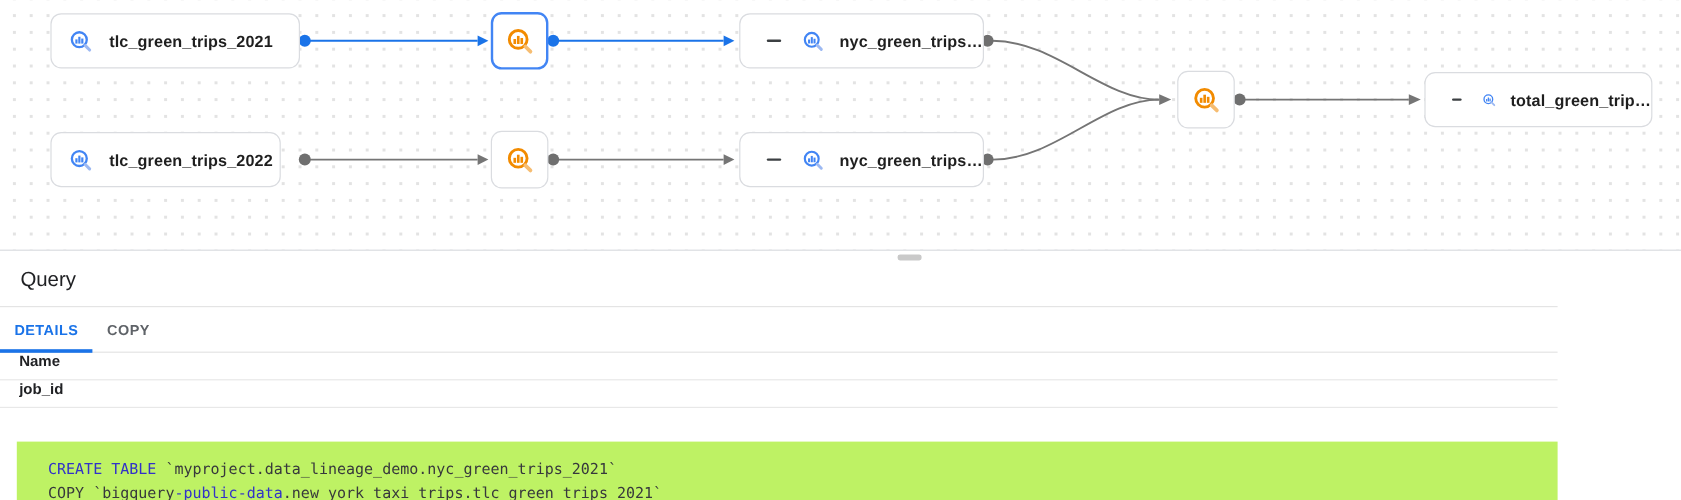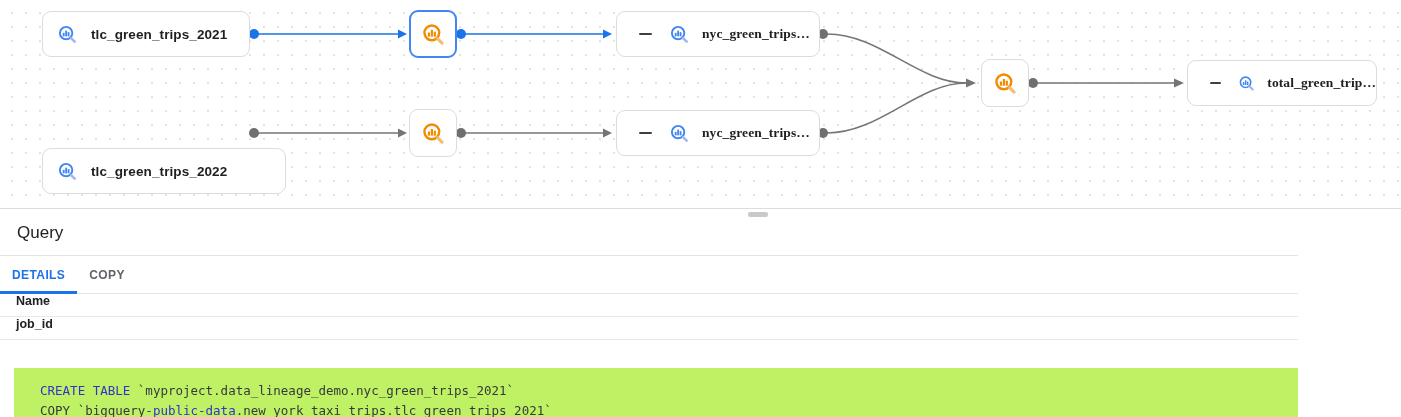--- a/index.html
+++ b/index.html
@@ -16,21 +16,21 @@
     border-bottom:1px solid #dadce0;
   }
   .edges { position:absolute; left:0; top:0; }
 
   .gnode {
     position:absolute; display:flex; align-items:center;
     background:#fff; border:1px solid #dadce0; border-radius:9px;
     height:46px;
   }
   .table-node { padding-left:14px; gap:13px; }
-  .collapse-node { padding-left:22px; gap:0;font-family:Liberation Serif, serif; }
+  .collapse-node { padding-left:22px; gap:0; }
   .collapse-node .minus { margin-right:17px; }
   .collapse-node .bq-icon { margin-right:12px; }
   .process-node { width:48px; height:48px; justify-content:center; }
   .process-node.selected { border:2px solid #4285f4; }
   .nlabel { font-size:13.5px; font-weight:700; color:#1f1f1f; letter-spacing:.1px; white-space:nowrap; }
   .bq-icon { display:inline-flex; width:21px; height:21px; }
   .bq-icon svg { width:100%; height:100%; }
   .bq-icon.lg { width:25px; height:25px; }
   .minus { display:inline-block; width:13px; height:2px; background:#3c4043; border-radius:1px; }
 
@@ -128,21 +128,21 @@
             <circle cx="10.4" cy="10.4" r="7.1" fill="none" stroke="#4285f4" stroke-width="2.2"></circle>
             <path d="M16.1 16.1 L20.2 20.2" stroke="#9db9f2" stroke-width="3" stroke-linecap="round"></path>
             <rect x="6.6" y="10.1" width="2.1" height="4" fill="#4285f4"></rect>
             <rect x="9.4" y="7.6" width="2.1" height="6.5" fill="#4285f4"></rect>
             <rect x="12.2" y="9.3" width="2.1" height="4.8" fill="#4285f4"></rect>
           </svg>
       </span>
       <span class="nlabel">nyc_green_trips…</span>
     </div>
 
-    <div class="gnode table-node" style="left:42px; top:110px; width:244px;margin-top:38px;">
+    <div class="gnode table-node" style="left:42px; top:110px; width:192px;">
       <span class="bq-icon">
         <svg viewBox="0 0 24 24">
             <circle cx="10.4" cy="10.4" r="7.1" fill="none" stroke="#4285f4" stroke-width="2.2"></circle>
             <path d="M16.1 16.1 L20.2 20.2" stroke="#9db9f2" stroke-width="3" stroke-linecap="round"></path>
             <rect x="6.6" y="10.1" width="2.1" height="4" fill="#4285f4"></rect>
             <rect x="9.4" y="7.6" width="2.1" height="6.5" fill="#4285f4"></rect>
             <rect x="12.2" y="9.3" width="2.1" height="4.8" fill="#4285f4"></rect>
           </svg>
       </span>
       <span class="nlabel">tlc_green_trips_2022</span>

